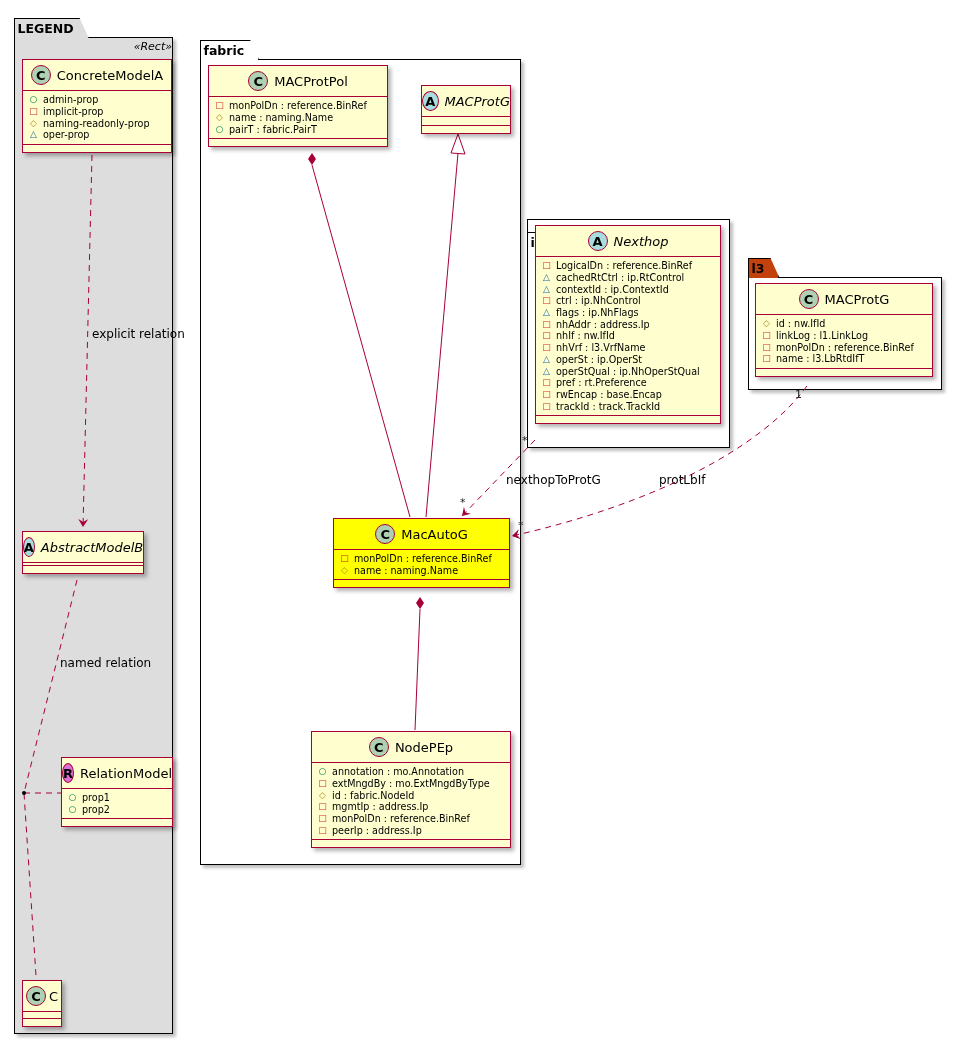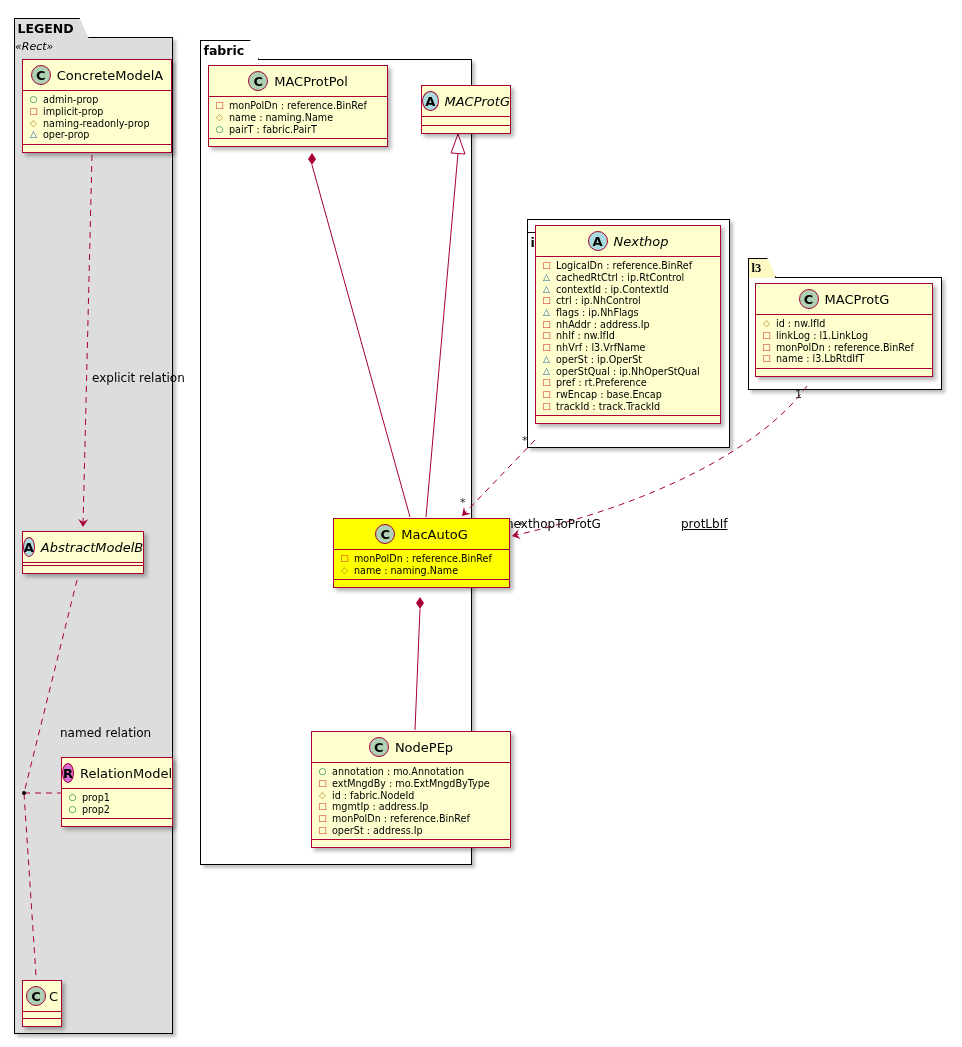--- a/index.html
+++ b/index.html
@@ -4,62 +4,62 @@
 <style>
   html, body { margin: 0; padding: 0; background: #ffffff; }
   body { width: 962px; height: 1047px; position: relative; overflow: hidden;
          font-family: "DejaVu Sans", sans-serif; color: #000; }
   .pkg { position: absolute; border: 1.5px solid #000; box-shadow: 3px 3px 3px rgba(0,0,0,0.25); box-sizing: border-box; }
   .pkg-tab { position: absolute; top: -20px; left: -1.5px; height: 20px; padding: 0 14px 0 3px;
              border: 1.5px solid #000; border-bottom: none; box-sizing: border-box;
              font-weight: bold; font-size: 12.5px; line-height: 19px; background: inherit;
              clip-path: polygon(0 0, calc(100% - 9px) 0, 100% 100%, 0 100%); }
   .pkg-tab::after { content: ""; }
-  .stereo { position: absolute; font-style: italic; font-size: 11px; text-align: left; width: 100%; top: 2px; }
+  .stereo { position: absolute; font-style: italic; font-size: 11px; text-align: right; width: 100%; top: 2px; }
   .cls { position: absolute; background: #FEFECE; border: 1.3px solid #A80036; box-sizing: border-box;
          box-shadow: 3px 3px 4px rgba(0,0,0,0.3); font-size: 10px; }
   .cls.hl { background: #FFFF00; }
   .cls-head { display: flex; align-items: center; justify-content: center; height: 30px; border-bottom: 1.3px solid #A80036; gap: 6px; }
   .cls-head .name { font-size: 13px; }
   .cls-head .name.abs { font-style: italic; }
   .spot { width: 20px; height: 20px; border-radius: 50%; border: 1px solid #A80036; display: inline-flex;
           align-items: center; justify-content: center; font-weight: bold; font-size: 13px; box-sizing: border-box; }
   .spot.c { background: #ADD1B2; }
   .spot.a { background: #A9DCDF; }
   .spot.r { background: #DA70D6; }
   .attrs { padding: 3px 6px 3px 6px; border-bottom: 1.3px solid #A80036; }
   .attr { display: flex; align-items: center; height: 11.7px; white-space: nowrap; font-size: 9.6px; }
   .vis { display: inline-block; width: 9px; margin-right: 5px; text-align: center; font-size: 9px; line-height: 9px; }
   .vis.pub { color: #038048; }
   .vis.priv { color: #C82930; }
   .vis.prot { color: #B38D22; }
   .vis.pkgv { color: #1963A0; }
   .methods { height: 7px; }
-  .label { position: absolute; font-size: 12px; white-space: nowrap; margin-top: 44px; }
+  .label { position: absolute; font-size: 12px; white-space: nowrap; }
   .mult { position: absolute; font-size: 11px; color: #222; }
   svg.wires { position: absolute; left: 0; top: 0; }
 </style>
 </head>
 <body>
 
 <div class="pkg" style="left:14px; top:37px; width:159px; height:997px; background:#DDDDDD;">
   <div class="pkg-tab" style="background:#DDDDDD;">LEGEND</div>
   <div class="stereo">«Rect»</div>
 </div>
 
-<div class="pkg" style="left:200px; top:59px; width:272px; height:806px; background:#fff;">
+<div class="pkg" style="left:200px; top:59px; width:321px; height:806px; background:#fff;">
   <div class="pkg-tab" style="background:#fff;">fabric</div>
 </div>
 
 <div class="pkg" style="left:527px; top:219px; width:203px; height:229px; background:#fff;">
   <div class="pkg-tab" style="background:#fff;margin-top:32px;">ip</div>
 </div>
 
 <div class="pkg" style="left:748px; top:277px; width:194px; height:113px; background:#fff;">
-  <div class="pkg-tab" style="background:#fef9c3;font-family:Liberation Serif, serif;">l3</div>
+  <div class="pkg-tab" style="background:#c2410c;">l3</div>
 </div>
 
 <svg class="wires" width="962" height="1047">
   <defs>
     <marker id="arrowOpen" markerWidth="10" markerHeight="10" refX="8" refY="5" orient="auto" markerUnits="userSpaceOnUse">
       <path d="M0,0 L8,5 L0,10 L3,5 Z" fill="#A80036"></path>
     </marker>
   </defs>
 
   <line x1="92" y1="155" x2="83" y2="527" stroke="#A80036" stroke-width="1" stroke-dasharray="6,5" marker-end="url(#arrowOpen)"></line>
@@ -76,23 +76,23 @@
 
   <line x1="420" y1="609" x2="415" y2="730" stroke="#A80036" stroke-width="1"></line>
   <path d="M420,597 L424,603 L420,609 L416,603 Z" fill="#A80036"></path>
 
   <line x1="535" y1="440" x2="462" y2="516" stroke="#A80036" stroke-width="1" stroke-dasharray="6,5" marker-end="url(#arrowOpen)"></line>
 
   <path d="M807,386 C760,450 650,505 512,536" stroke="#A80036" stroke-width="1" fill="none" stroke-dasharray="6,5" marker-end="url(#arrowOpen)"></path>
 </svg>
 
 <div class="label" style="left:92px; top:327px;">explicit relation</div>
-<div class="label" style="left:60px; top:682px;">named relation</div>
+<div class="label" style="left:60px; top:656px;">named relation</div>
 <div class="label" style="left:506px; top:473px;">nexthopToProtG</div>
-<div class="label" style="left:681px; top:473px;text-decoration:underline;">protLbIf</div>
+<div class="label" style="left:659px; top:473px;">protLbIf</div>
 <div class="mult" style="left:522px; top:434px;">*</div>
 <div class="mult" style="left:460px; top:496px;">*</div>
 <div class="mult" style="left:795px; top:388px;">1</div>
 <div class="mult" style="left:518px; top:519px;">*</div>
 
 <div class="cls" style="left:22px; top:59px; width:150px;">
   <div class="cls-head">
       <span class="spot c">C</span>
       <span class="name">ConcreteModelA</span>
     </div>
@@ -223,21 +223,21 @@
     <div class="attr">
         <span class="vis priv">□</span>
         <span>mgmtIp : address.Ip</span>
       </div>
     <div class="attr">
         <span class="vis priv">□</span>
         <span>monPolDn : reference.BinRef</span>
       </div>
     <div class="attr">
         <span class="vis priv">□</span>
-        <span>operSt : address.Ip</span>
+        <span>peerIp : address.Ip</span>
       </div>
   </div>
   <div class="methods"></div>
 </div>
 
 <div class="cls" style="left:535px; top:225px; width:186px;">
   <div class="cls-head">
       <span class="spot a">A</span>
       <span class="name abs">Nexthop</span>
     </div>

